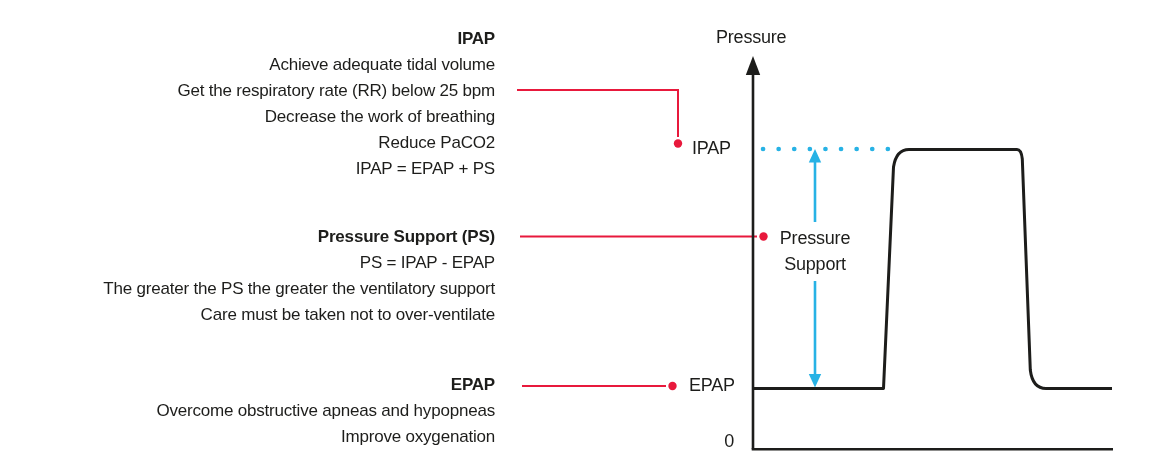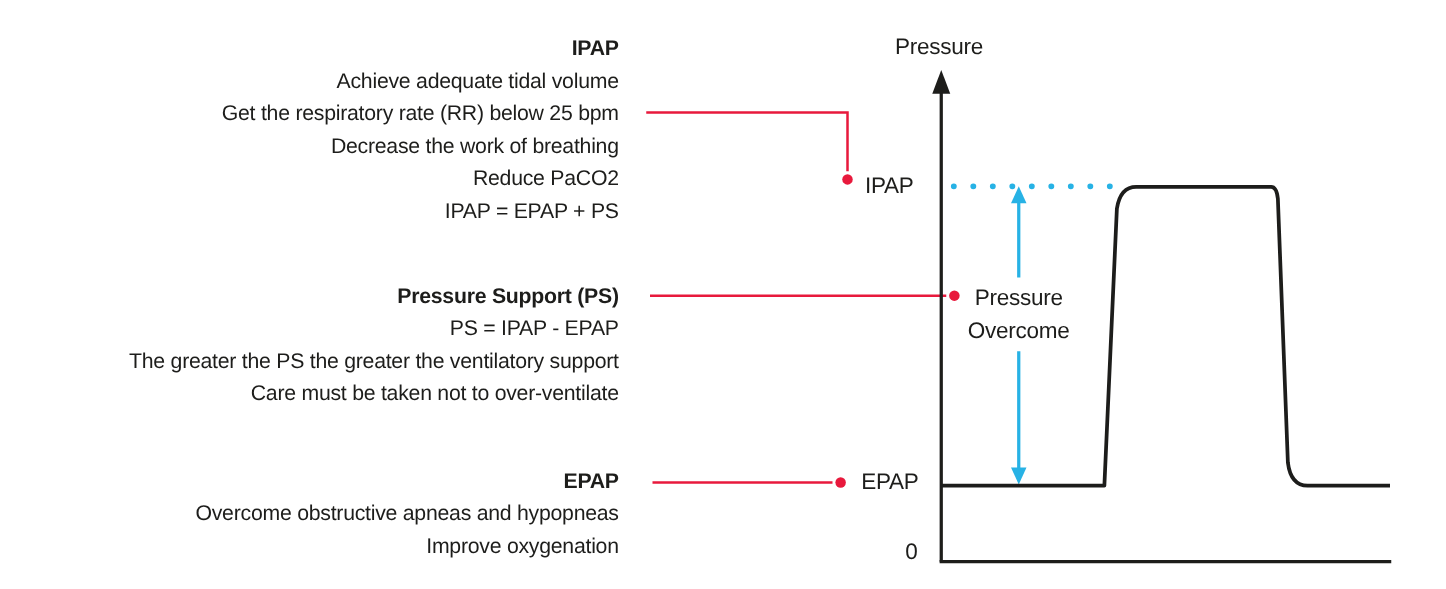--- a/index.html
+++ b/index.html
@@ -105,20 +105,20 @@
     <div>Overcome obstructive apneas and hypopneas</div>
     <div>Improve oxygenation</div>
   </div>
 
   <div class="glabel" style="left:716px;top:27px;">Pressure</div>
 
   <div class="glabel" style="left:692px;top:138px;">IPAP</div>
 
   <div class="ps-label">
     <div>Pressure</div>
-    <div>Overcome</div>
+    <div>Support</div>
   </div>
 
   <div class="glabel" style="left:689px;top:375px;">EPAP</div>
 
   <div class="glabel" style="left:712px;top:431px;width:22px;text-align:right;">0</div>
 
 </div>
 
 </body></html>

